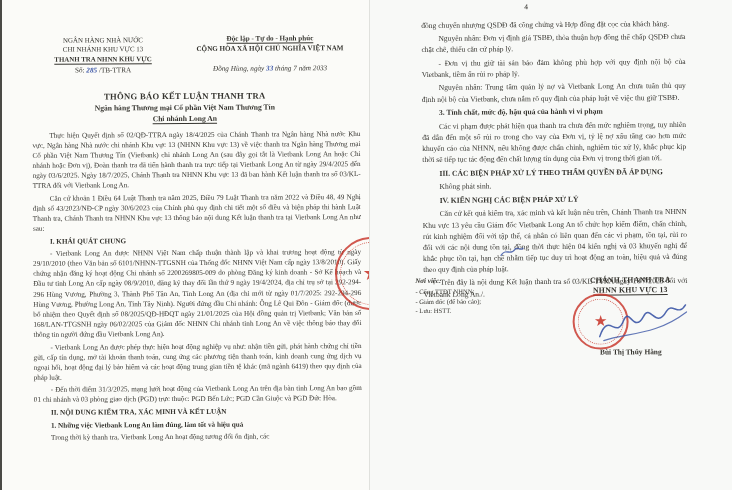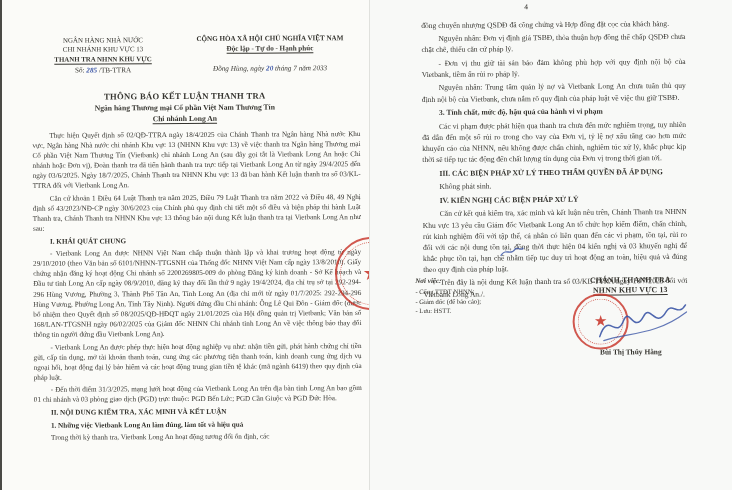--- a/index.html
+++ b/index.html
@@ -70,25 +70,25 @@
           <div>NGÂN HÀNG NHÀ NƯỚC</div>
           <div>CHI NHÁNH KHU VỰC 13</div>
           <div class="bold ul">THANH TRA NHNN KHU VỰC</div>
           <div class="num">
             <span>Số:</span>
             <span class="hw">285</span>
             <span>/TB-TTRA</span>
           </div>
         </div>
         <div class="hdr-right">
+          <div class="bold ul">Độc lập - Tự do - Hạnh phúc</div>
           <div class="bold">CỘNG HÒA XÃ HỘI CHỦ NGHĨA VIỆT NAM</div>
-          <div class="bold ul">Độc lập - Tự do - Hạnh phúc</div>
           <div class="dateline">
             <span>Đồng Hùng, ngày</span>
-            <span class="hw">20</span>
+            <span class="hw">33</span>
             <span>tháng 7 năm 2033</span>
           </div>
         </div>
       </div>
 
       <div class="title-block">
         <div class="t1">THÔNG BÁO KẾT LUẬN THANH TRA</div>
         <div class="t2">Ngân hàng Thương mại Cổ phần Việt Nam Thương Tín</div>
         <div class="t2 ul">Chi nhánh Long An</div>
       </div>

